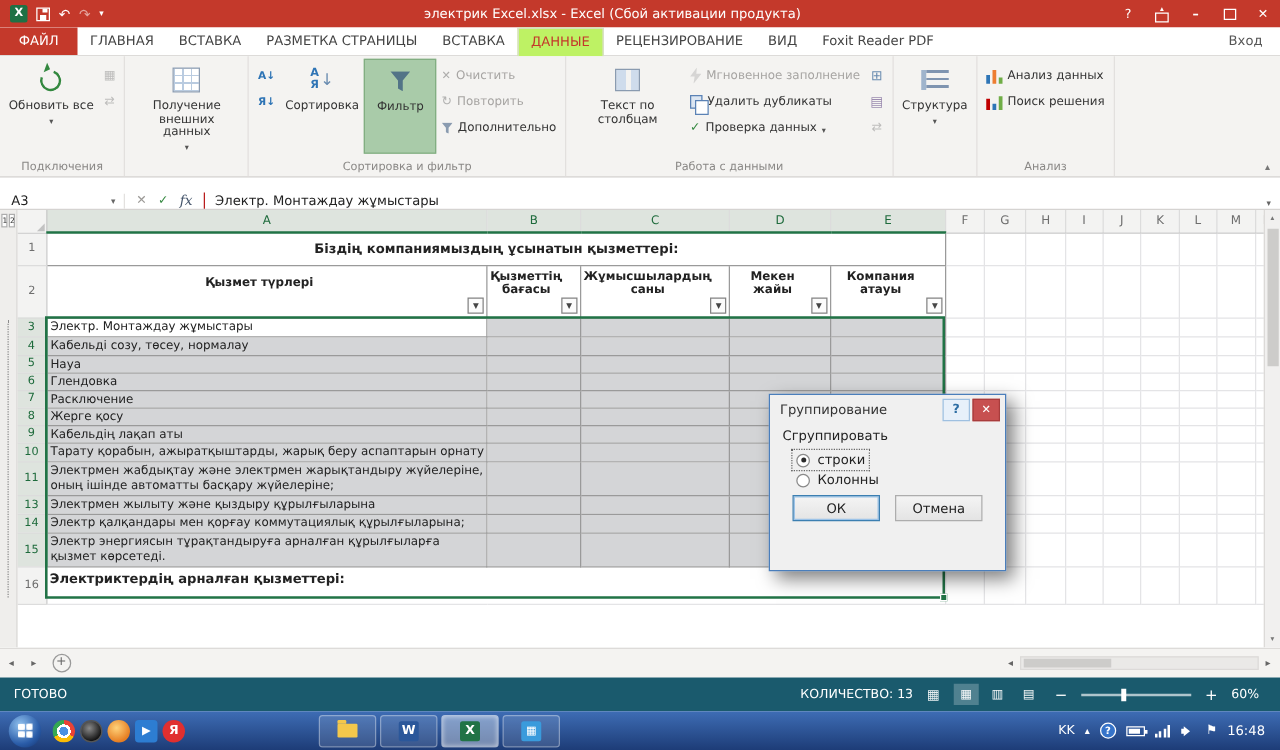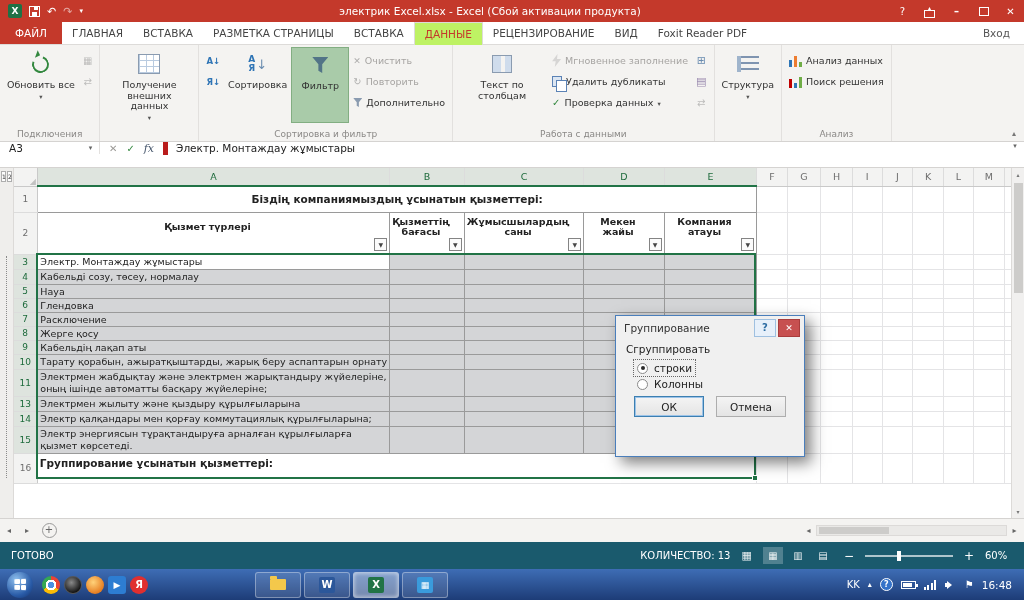--- a/index.html
+++ b/index.html
@@ -83,24 +83,24 @@
  linear-gradient(#2E75B6,#2E75B6) 0 100%/3px 7px no-repeat,
  linear-gradient(#ED7D31,#ED7D31) 5px 100%/3px 11px no-repeat,
  linear-gradient(#70AD47,#70AD47) 10px 100%/3px 5px no-repeat;}
 .icon-chart.alt{background:
  linear-gradient(#C00000,#C00000) 0 100%/3px 9px no-repeat,
  linear-gradient(#2E75B6,#2E75B6) 5px 100%/3px 5px no-repeat,
  linear-gradient(#70AD47,#70AD47) 10px 100%/3px 11px no-repeat;}
 .ribbon-collapse{position:absolute;right:8px;bottom:3px;font-size:8px;color:#777;}
 .g-up::before{content:'▴';}
 
-.formulabar{height:26px;background:#fff;display:flex;align-items:flex-start;border-bottom:1px solid #D5D3D1;}
+.formulabar{height:26px;background:#fff;display:flex;align-items:flex-end;border-bottom:1px solid #D5D3D1;}
 .namebox{width:100px;display:flex;align-items:center;padding-left:9px;font-size:10.5px;border-right:1px solid #E3E1DF;}
 .nb-dd{margin-left:auto;width:17px;text-align:center;font-size:7px;color:#666;}
-.fxbtns{display:flex;align-items:center;gap:9px;padding:0 9px;border-right:5px solid #b91c1c;}
+.fxbtns{display:flex;align-items:center;gap:9px;padding:0 9px;border-right:1px solid #b91c1c;}
 .fxb{color:#9B9996;font-size:10px;}
 .g-x::before{content:'✕';}
 .fx-it{font-family:"DejaVu Serif","Liberation Serif",serif;font-style:italic;color:#44546A;font-size:11px;}
 .fml{flex:1;display:flex;align-items:center;padding-left:8px;font-size:10.5px;color:#222;}
 .fml-dd{width:18px;display:flex;align-items:center;justify-content:center;font-size:7px;color:#666;}
 
 .gridarea{height:350px;position:relative;background:#fff;overflow:hidden;}
 .outline-gutter{position:absolute;left:0;top:0;width:14px;height:100%;background:#EFEEec;border-right:1px solid #DCDAD8;z-index:2;}
 .olv-wrap{display:flex;gap:1px;padding:3px 1px;}
 .olv{width:5px;height:11px;background:#FDFDFD;border:1px solid #ADADAD;font-size:6px;line-height:9px;text-align:center;color:#333;}
@@ -702,21 +702,21 @@
           <td class="cell"></td>
           <td class="cell"></td>
           <td class="cell"></td>
           <td class="cell"></td>
           <td class="cell"></td>
           <td class="cell"></td>
           <td class="cell"></td>
         </tr>
         <tr style="height:30px">
           <th class="rowhdr ">16</th>
-          <td class="cell footer-row" colspan="5">Группирование  ұсынатын қызметтері:</td>
+          <td class="cell footer-row" colspan="5">Электриктердің  арналған қызметтері:</td>
           <td class="cell"></td>
           <td class="cell"></td>
           <td class="cell"></td>
           <td class="cell"></td>
           <td class="cell"></td>
           <td class="cell"></td>
           <td class="cell"></td>
           <td class="cell"></td>
           <td class="cell"></td>
         </tr>

